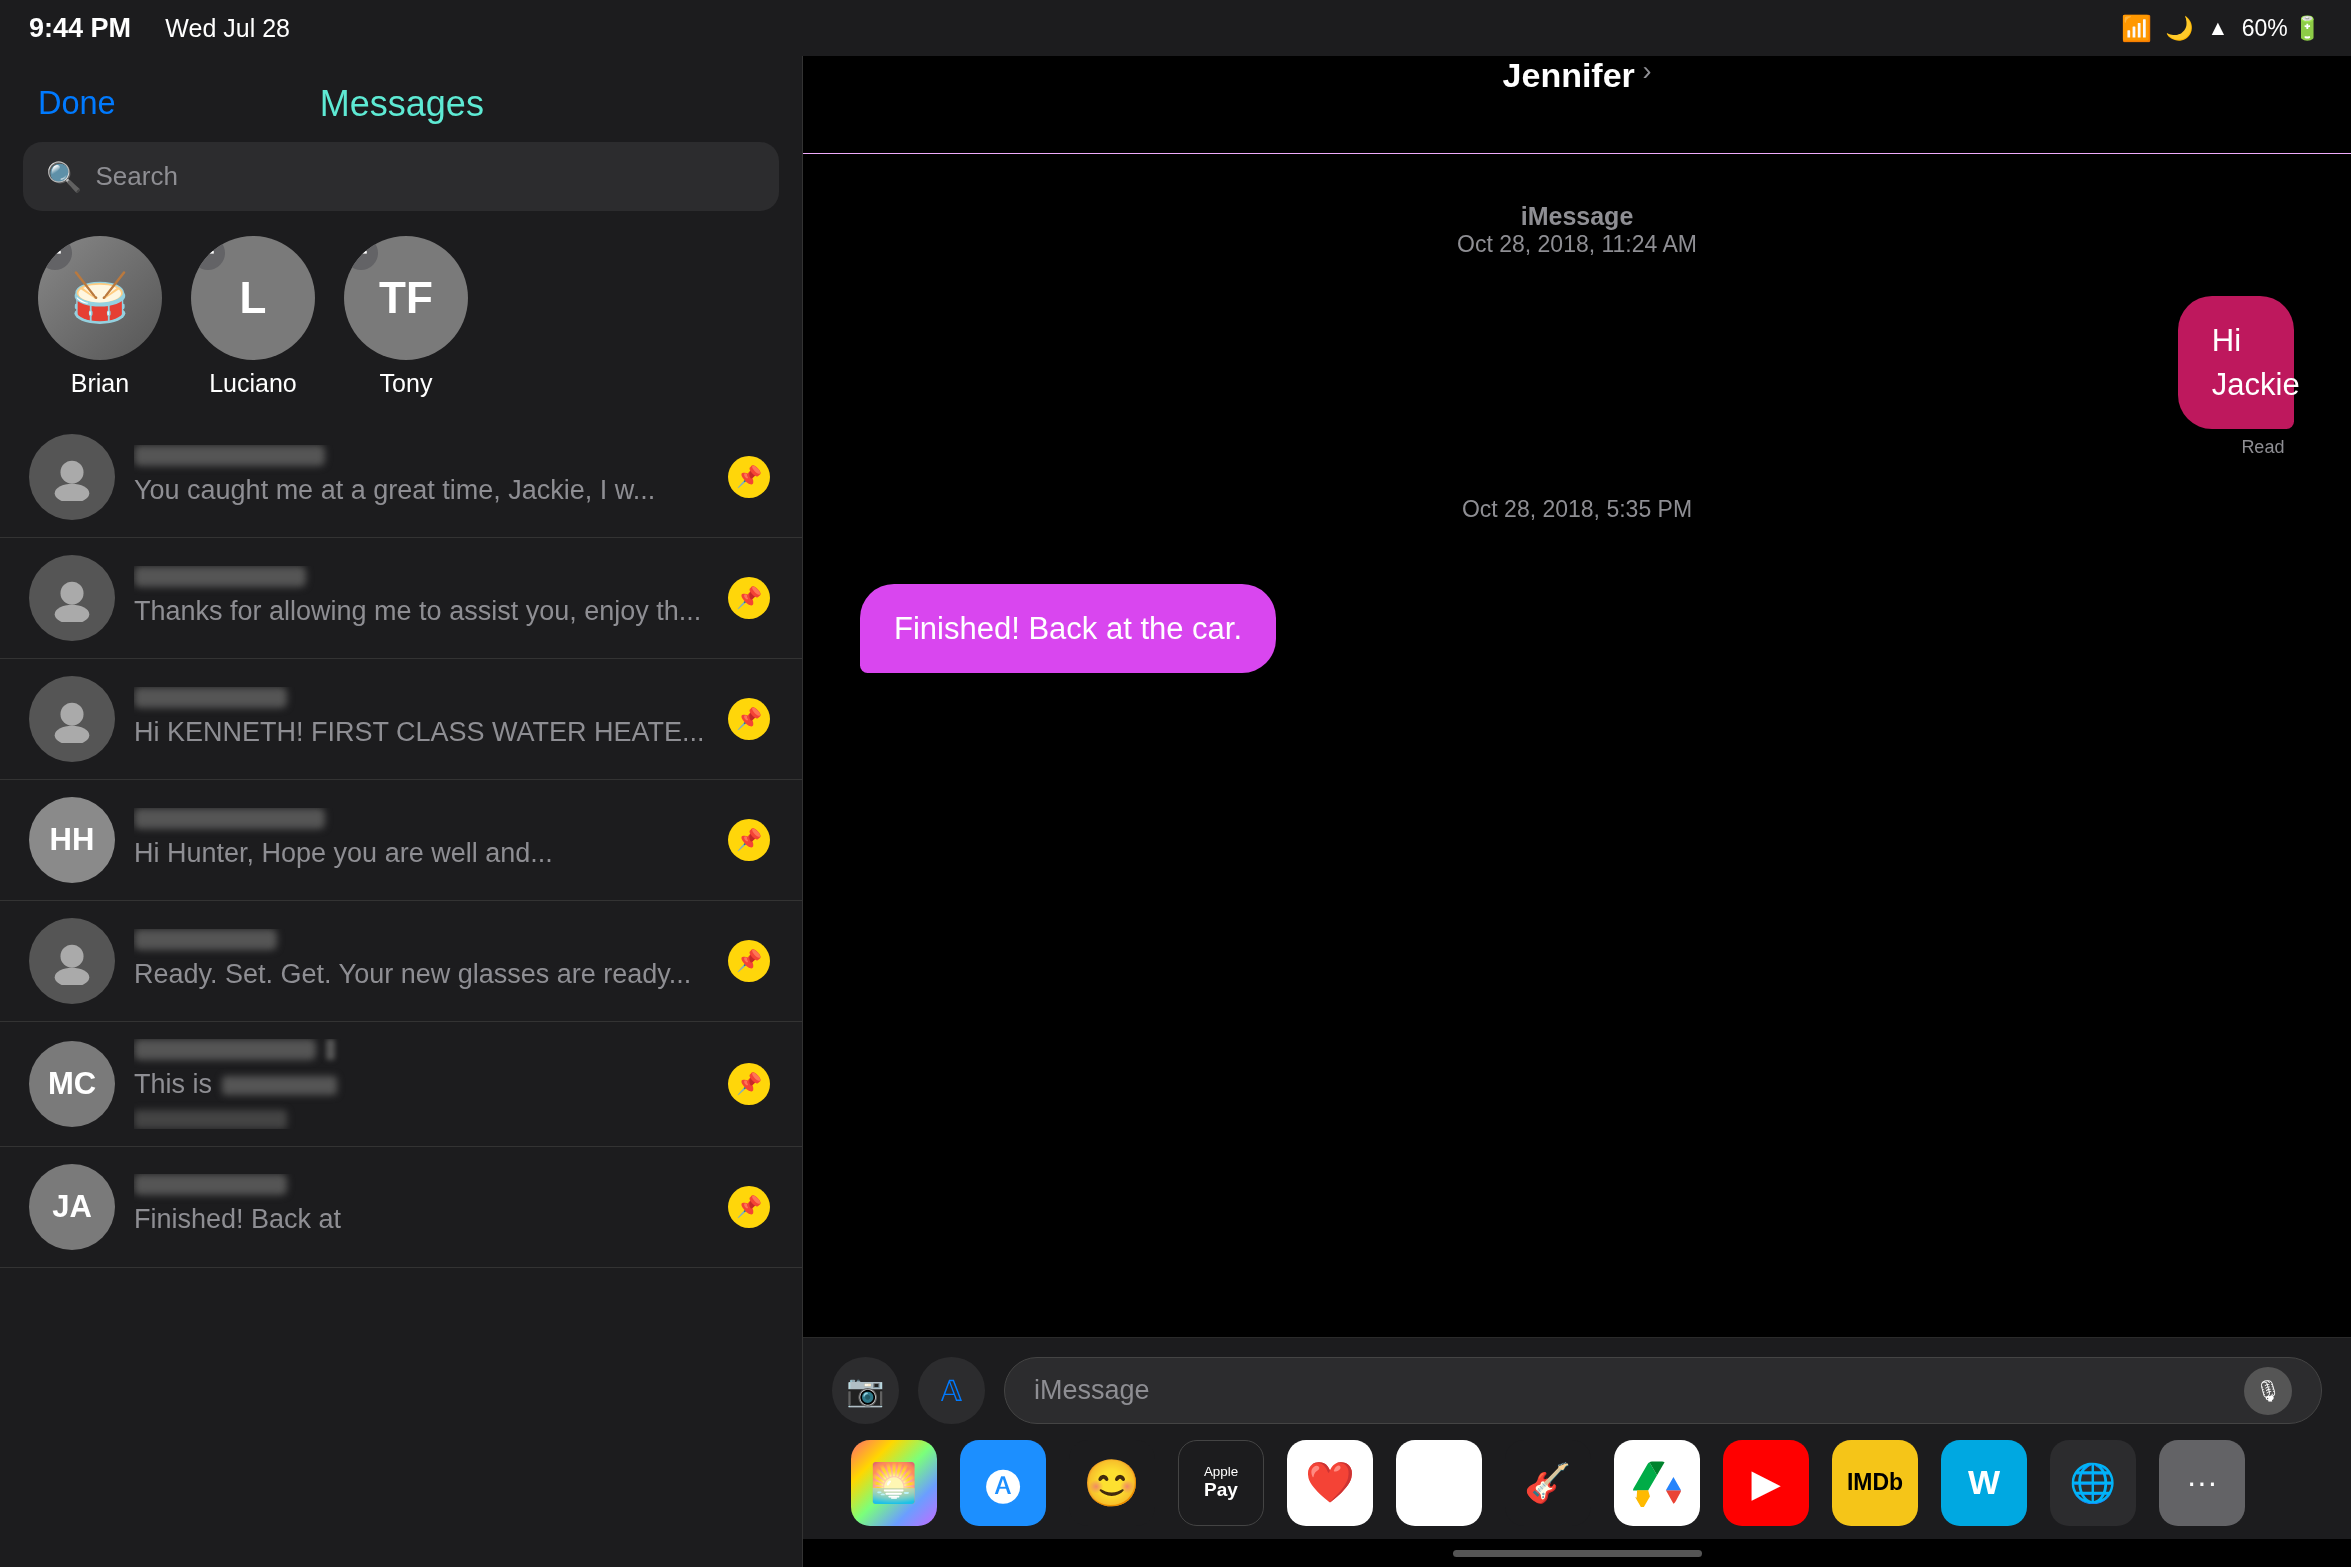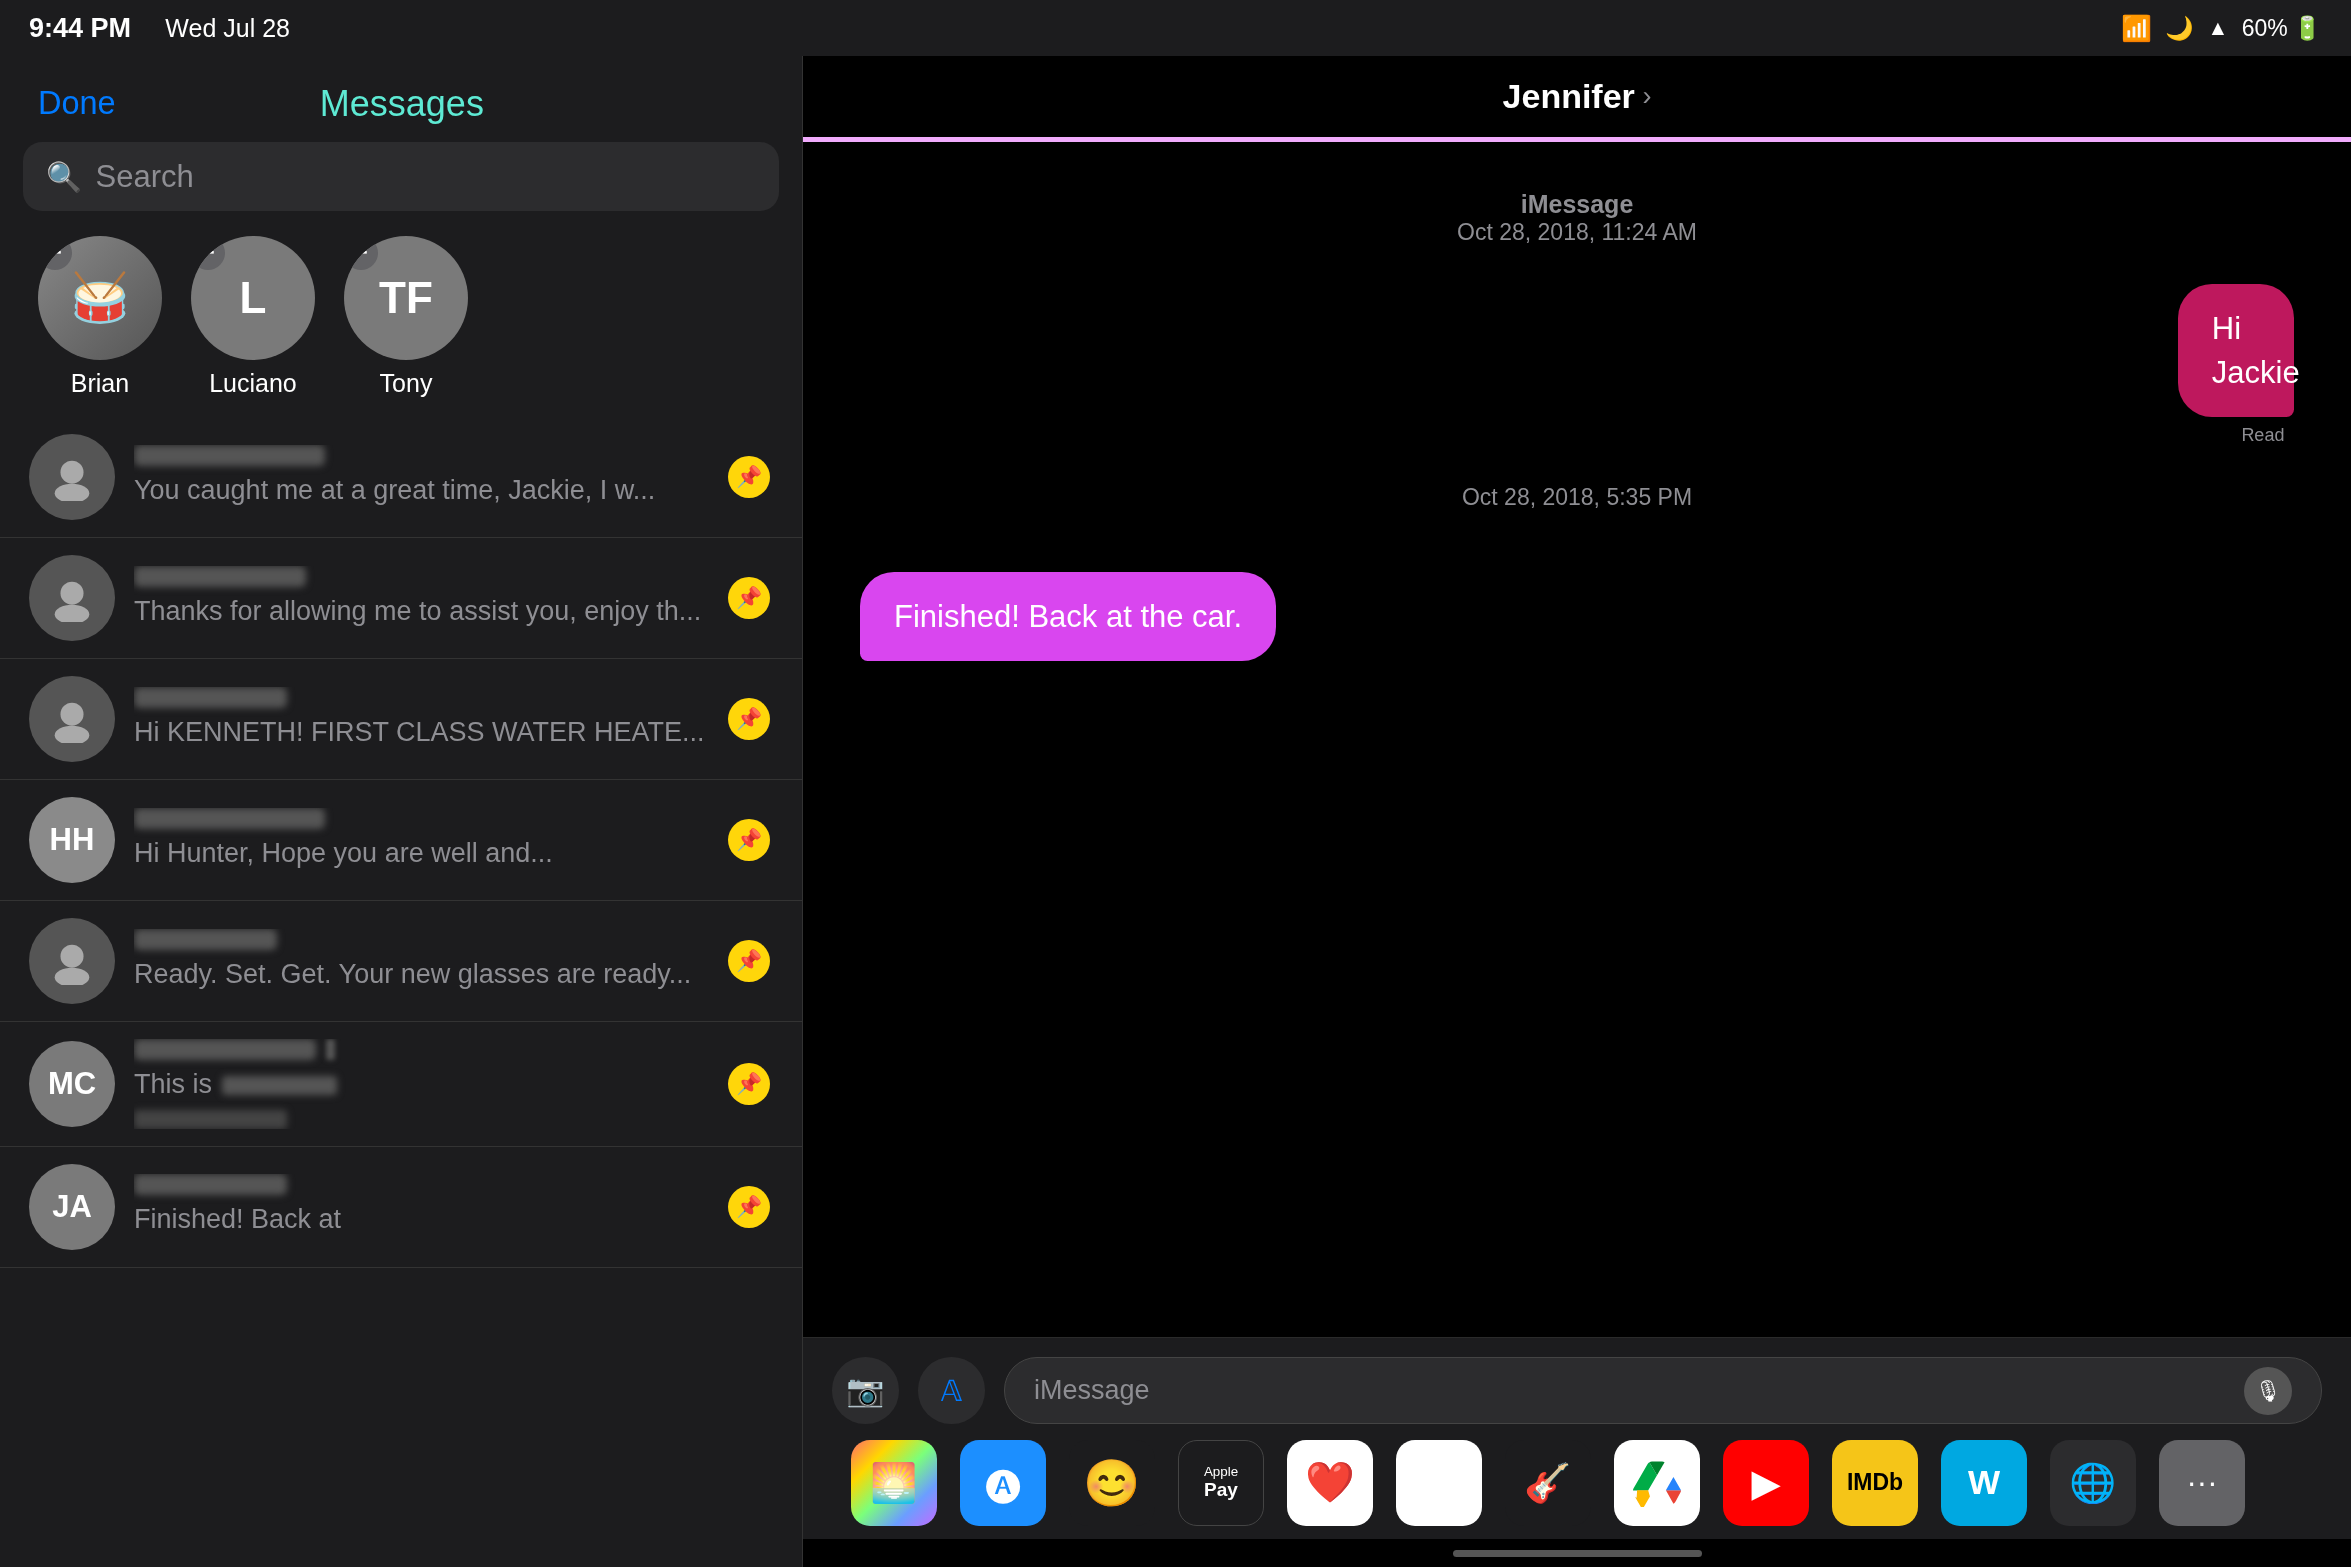--- a/index.html
+++ b/index.html
@@ -90,21 +90,21 @@
       display: flex;
       align-items: center;
       padding: 0 23px;
       gap: 13.4px;
     }
     .search-icon-wrap {
       color: #8e8e93;
       font-size: 29px;
     }
     .search-placeholder {
-      font-size: 31px;
+      font-size: 26px;
       color: #8e8e93;
     }
 
     
     .recent-row {
       display: flex;
       gap: 29px;
       padding: 9.6px 38px 19px 38px;
     }
     .recent-avatar-wrap {
@@ -222,25 +222,24 @@
     
     .right-panel {
       flex: 1;
       background: #000;
       display: flex;
       flex-direction: column;
     }
 
     
     .chat-header {
-      height: 86px;
-      display: flex;
-      align-items: center;
-      justify-content: center;
-      border-bottom: 5px solid #f0abfc;
+      height: 98px;
+      display: flex;
+      justify-content: center;
+      border-bottom: 1px solid #f0abfc;
       flex-shrink: 0;
       position: relative;
     }
     .chat-contact-name {
       font-size: 34px;
       font-weight: 600;
       color: #fff;
     }
     .chat-chevron {
       font-size: 27px;

